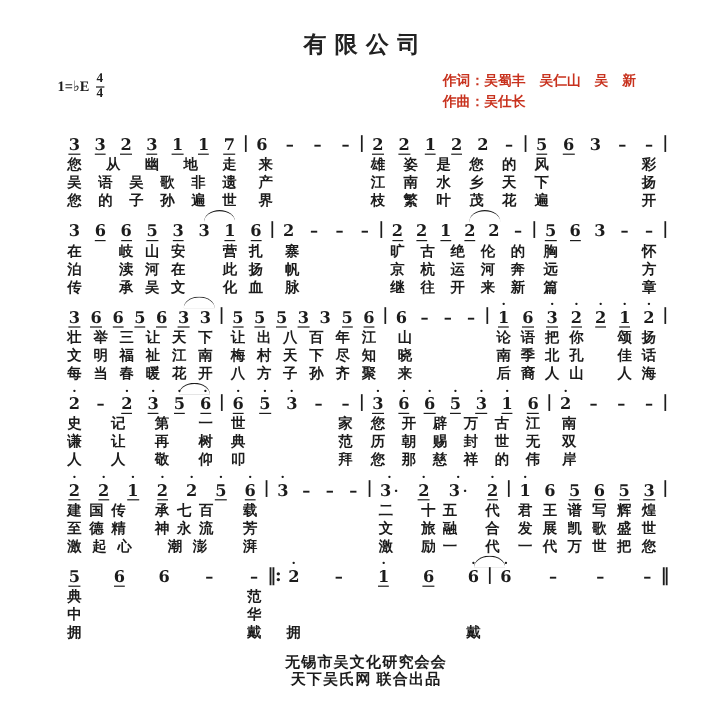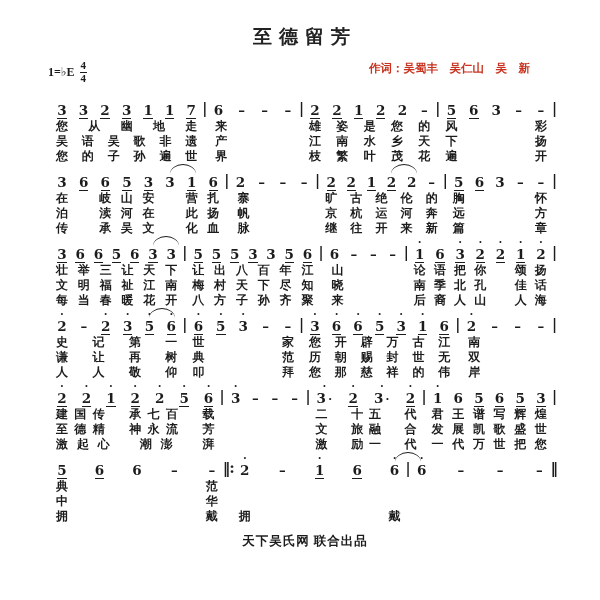--- a/index.html
+++ b/index.html
@@ -48,34 +48,37 @@
   }
   .lyric-row.single{justify-content:flex-start;padding-left:7px;}
   .lchar{display:inline-block;}
   .footer{margin-top:10px;text-align:center;font-weight:bold;font-size:12.5px;line-height:14.5px;letter-spacing:1px;}
   .footer-line{white-space:nowrap;}
 </style>
 </head>
 <body>
 
 <div class="sheet">
-  <h1 class="title">至德留芳</h1>
+  <h1 class="title">有限公司</h1>
 
   <div class="meta-row">
     <div class="keysig">
       <span>1=♭E</span>
       <span class="timesig">
         <span class="top">4</span>
         <span>4</span>
       </span>
     </div>
     <div class="credits" id="credits" style="color: rgb(200, 50, 30);">
       <div class="credit-line">
         <span>作词：</span><span>吴蜀丰　吴仁山　吴　新</span>
       </div>
+      <div class="credit-line">
+        <span>作曲：</span><span>吴仕长</span>
+      </div>
     </div>
   </div>
 
   <div class="score" id="score">
       <div class="system">
         <div class="measure" style="flex-grow: 7;">
           <div class="notes-row">
             <span class="note"><span class="digit u">3</span></span>
             <span class="note"><span class="digit u">3</span></span>
             <span class="note"><span class="digit u">2</span></span>
@@ -722,15 +725,16 @@
           </div>
           <div class="lyric-row single"></div>
           <div class="lyric-row single"></div>
           <div class="lyric-row single"></div>
         </div>
         <div class="barline special">‖</div>
       </div>
     </div>
 
   <div class="footer" id="footer">
+      <div class="footer-line">无锡市吴文化研究会会</div>
       <div class="footer-line">天下吴氏网 联合出品</div>
     </div>
 </div>
 
 </body></html>

